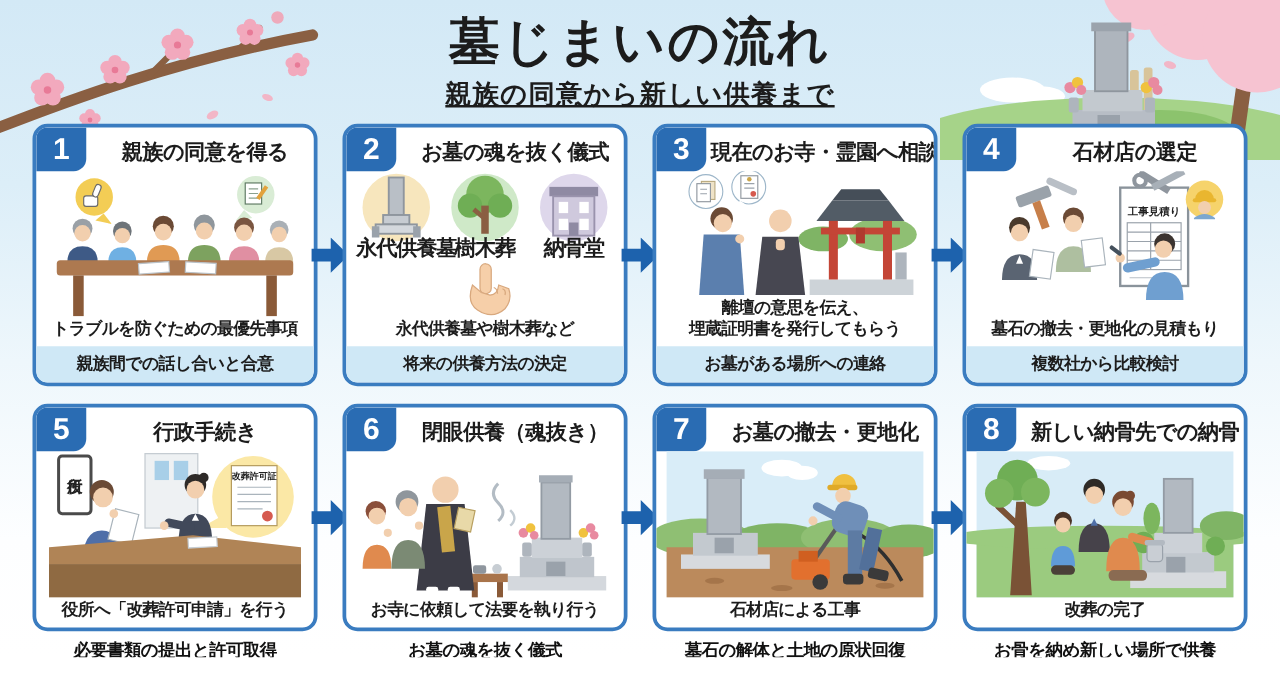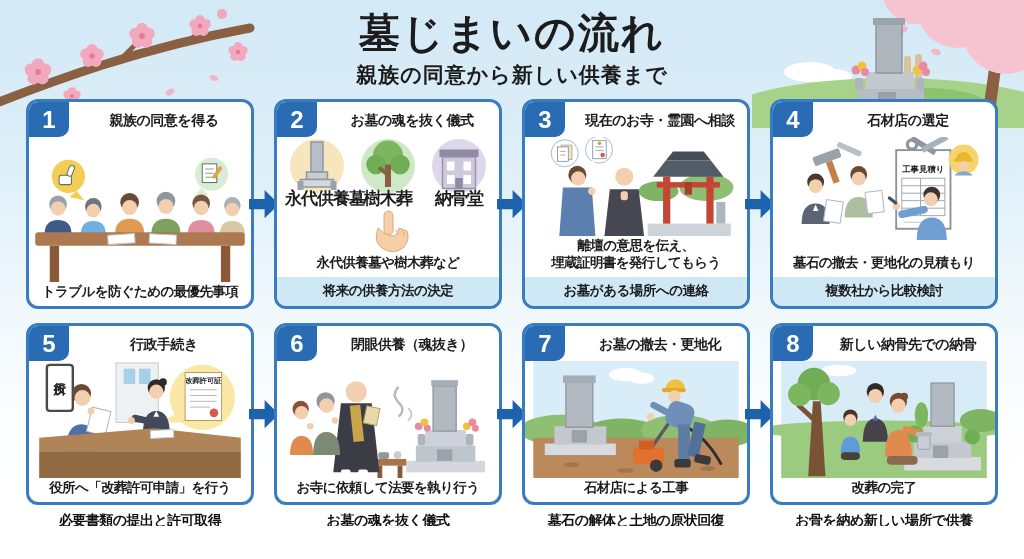--- a/index.html
+++ b/index.html
@@ -7,42 +7,42 @@
     position:relative;width:1024px;height:526px;overflow:hidden;
     font-family:"Liberation Sans","DejaVu Sans",sans-serif;color:#1c1c1c;
     background:linear-gradient(180deg,#d3e9f6 0%,#dceef8 28%,#eef7fc 55%,#fdfeff 82%,#ffffff 100%);
   }
   .decor{position:absolute;z-index:0;}
   .decor-left{left:0;top:0;}
   .decor-right{right:0;top:0;}
   .content{position:relative;z-index:1;}
   .header{text-align:center;padding-top:10px;}
   .h-title{font-size:41px;font-weight:bold;letter-spacing:2px;line-height:1.15;}
-  .h-sub{font-size:21px;font-weight:bold;margin-top:4px;letter-spacing:1px;}
+  .h-sub{font-size:21px;font-weight:bold;margin-top:4px;letter-spacing:1px;text-decoration:underline;}
   .rows{margin-top:10px;}
   .row{display:flex;align-items:flex-start;justify-content:center;padding:0 25px;}
   .row.bottom{margin-top:14px;}
   .col{width:228px;flex:0 0 228px;}
   .panel{
     position:relative;box-sizing:border-box;background:#ffffff;
     border:3px solid #3a7cc0;border-radius:12px;overflow:hidden;
     display:flex;flex-direction:column;
   }
   .panel.top{height:210px;}
   .panel.bot{height:182px;}
   .badge{
     position:absolute;top:0;left:0;width:40px;height:35px;
     background:#2a6cb3;color:#fff;font-size:24px;font-weight:bold;
     display:flex;align-items:center;justify-content:center;
     border-radius:8px 0 10px 0;
   }
   .ptitle{
     margin-top:3px;min-height:32px;display:flex;align-items:center;justify-content:center;
     padding-left:54px;padding-right:6px;
-    font-size:14px;font-weight:bold;letter-spacing:-0.5px;white-space:nowrap;
+    font-size:17px;font-weight:bold;letter-spacing:-0.5px;white-space:nowrap;
   }
   .ill{flex:1 1 auto;min-height:0;position:relative;}
   .ill svg{width:100%;height:100%;display:block;}
   .desc{
     text-align:center;font-weight:bold;font-size:13.5px;letter-spacing:-0.6px;
     padding:2px 2px 5px;white-space:nowrap;border-radius:14px;
   }
   .desc .l{display:block;line-height:1.25;}
   .desc .l:empty{display:none;}
   .pfooter{
@@ -192,20 +192,21 @@
                   <rect x="20" y="89" width="9" height="35" fill="#8a5a38"></rect>
                   <rect x="185" y="89" width="9" height="35" fill="#8a5a38"></rect>
                   <rect x="76" y="78" width="26" height="9" fill="#fff" stroke="#b9c2c9" transform="rotate(-4 89 82)"></rect>
                   <rect x="116" y="78" width="26" height="9" fill="#fff" stroke="#b9c2c9" transform="rotate(3 129 82)"></rect>
                 </g>
               </svg>
             </div>
             <div class="desc">
               <span class="l">トラブルを防ぐための最優先事項</span>
             </div>
+            <div class="pfooter">親族間での話し合いと合意</div>
           </div>
         </div>
 
         <div class="arrowbox">
             <div class="arrow"></div>
           </div>
 
         <div class="col">
           <div class="panel top">
             <div class="badge">2</div>

